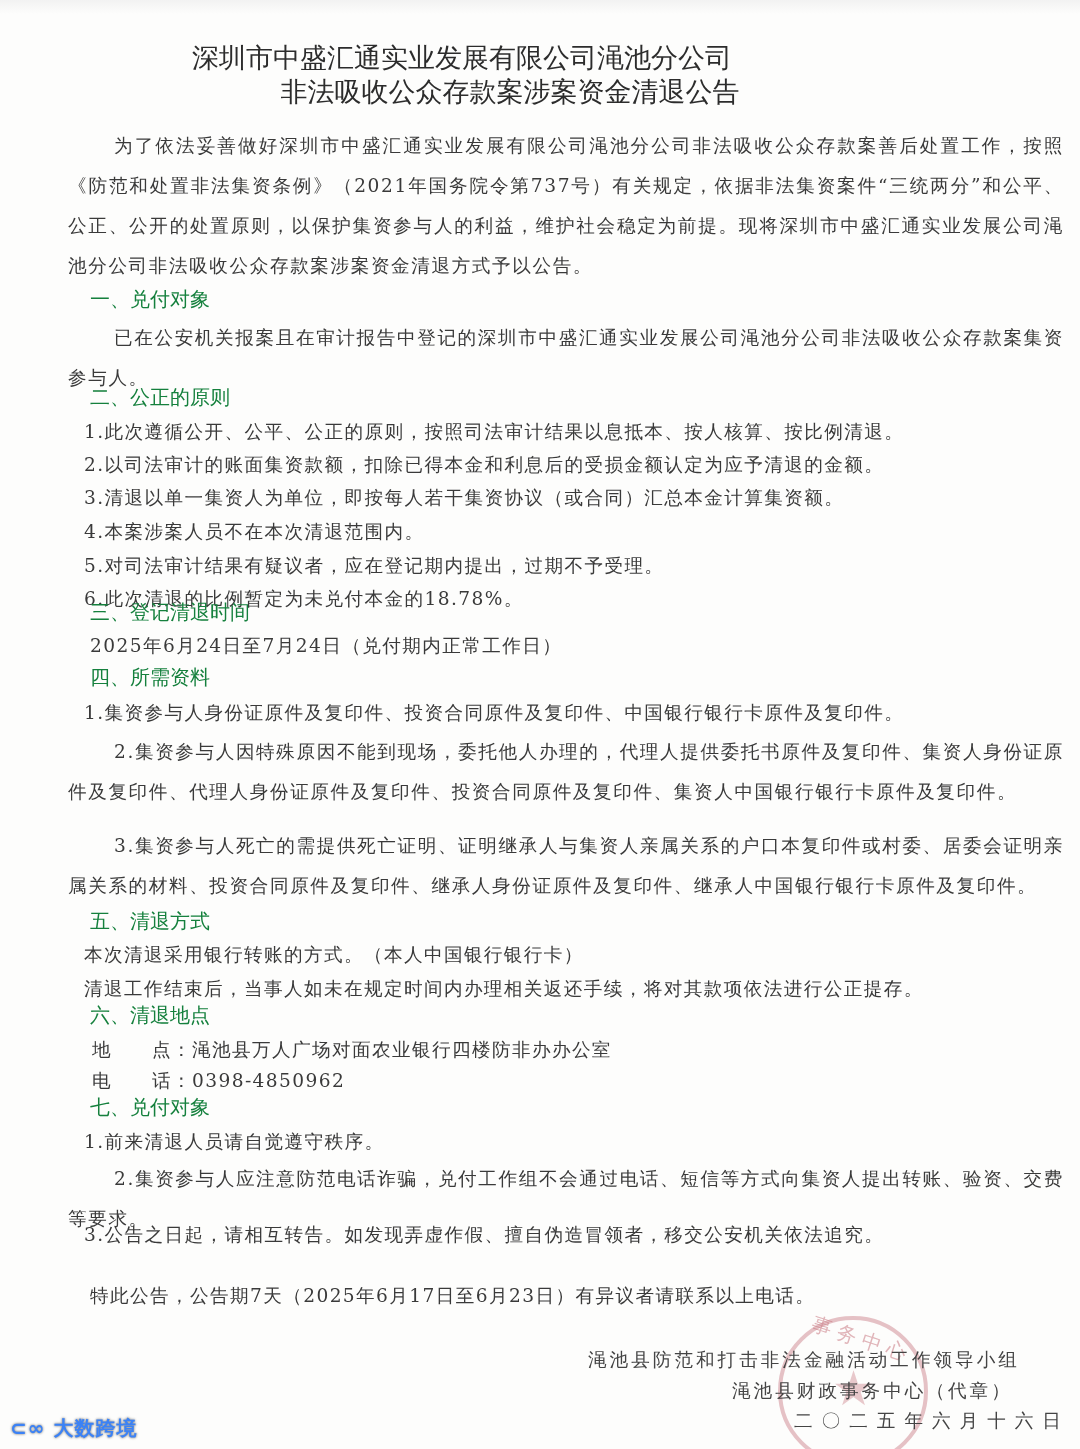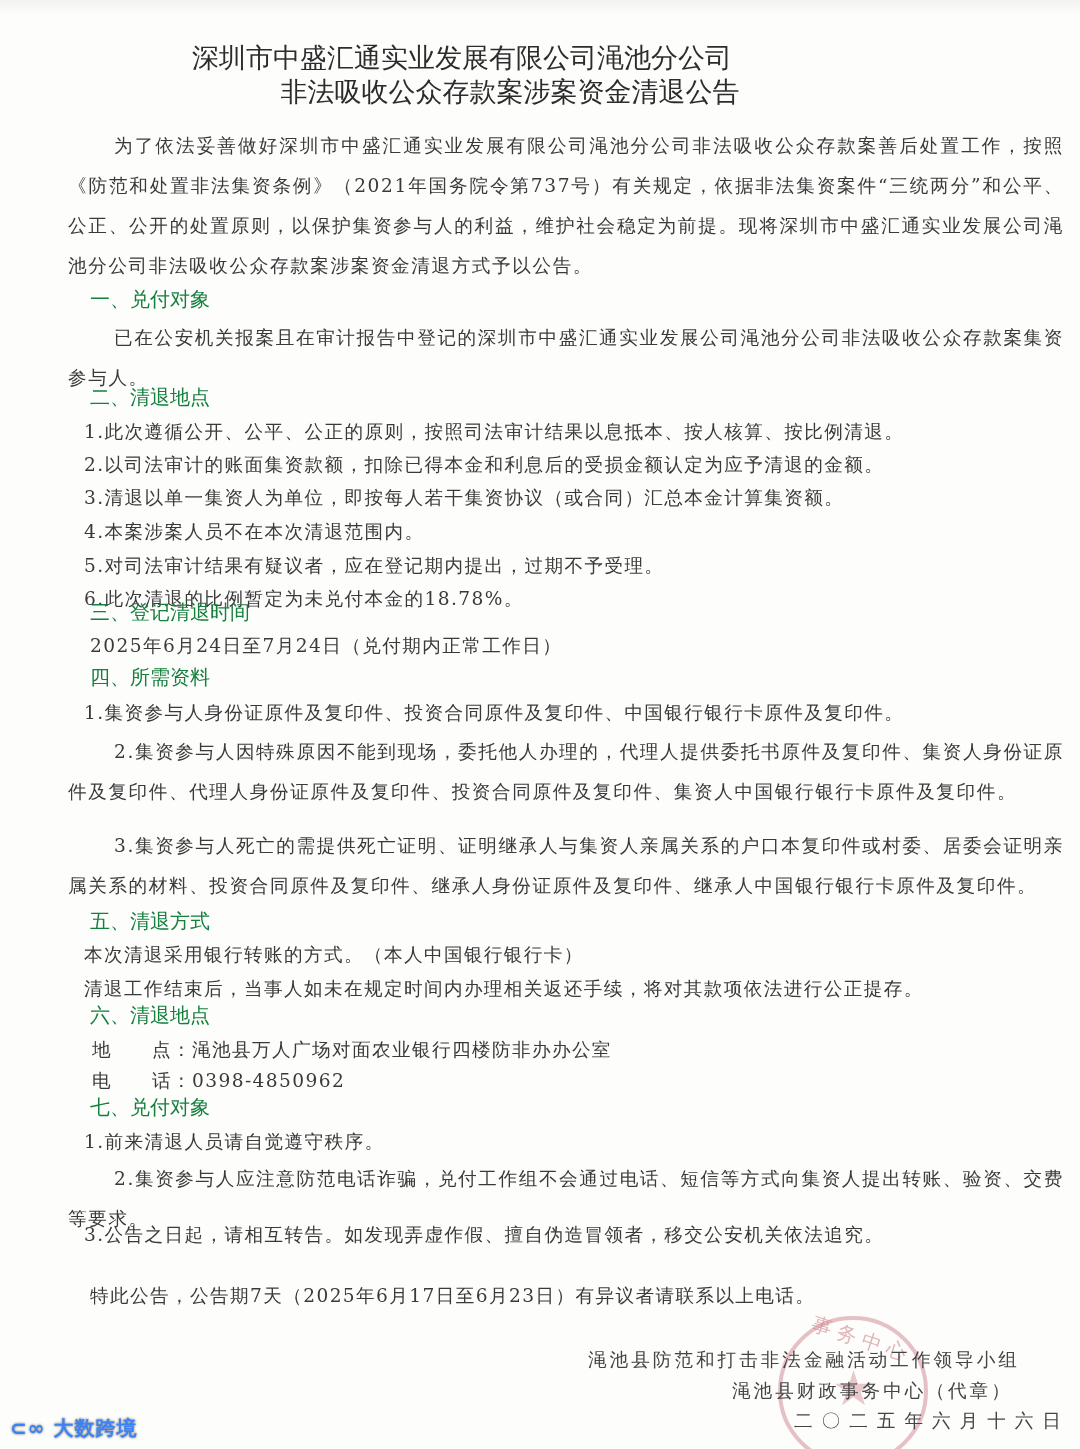--- a/index.html
+++ b/index.html
@@ -41,21 +41,21 @@
 <div class="topline"></div>
 
 <div class="title l1">深圳市中盛汇通实业发展有限公司渑池分公司</div>
 <div class="title l2">非法吸收公众存款案涉案资金清退公告</div>
 
 <div class="para indent" style="top:126px">为了依法妥善做好深圳市中盛汇通实业发展有限公司渑池分公司非法吸收公众存款案善后处置工作，按照《防范和处置非法集资条例》（2021年国务院令第737号）有关规定，依据非法集资案件“三统两分”和公平、公正、公开的处置原则，以保护集资参与人的利益，维护社会稳定为前提。现将深圳市中盛汇通实业发展公司渑池分公司非法吸收公众存款案涉案资金清退方式予以公告。</div>
 
 <div class="heading" style="top:286px">一、兑付对象</div>
 <div class="para indent" style="top:318px">已在公安机关报案且在审计报告中登记的深圳市中盛汇通实业发展公司渑池分公司非法吸收公众存款案集资参与人。</div>
 
-<div class="heading" style="top:384px">二、清退地点</div>
+<div class="heading" style="top:384px">二、公正的原则</div>
 <div class="line" style="top:419px">1.此次遵循公开、公平、公正的原则，按照司法审计结果以息抵本、按人核算、按比例清退。</div>
 <div class="line" style="top:452px">2.以司法审计的账面集资款额，扣除已得本金和利息后的受损金额认定为应予清退的金额。</div>
 <div class="line" style="top:485px">3.清退以单一集资人为单位，即按每人若干集资协议（或合同）汇总本金计算集资额。</div>
 <div class="line" style="top:519px">4.本案涉案人员不在本次清退范围内。</div>
 <div class="line" style="top:553px">5.对司法审计结果有疑议者，应在登记期内提出，过期不予受理。</div>
 <div class="line" style="top:586px">6.此次清退的比例暂定为未兑付本金的18.78%。</div>
 
 <div class="heading" style="top:599px">三、登记清退时间</div>
 <div class="line" style="top:633px;left:90px">2025年6月24日至7月24日（兑付期内正常工作日）</div>
 

